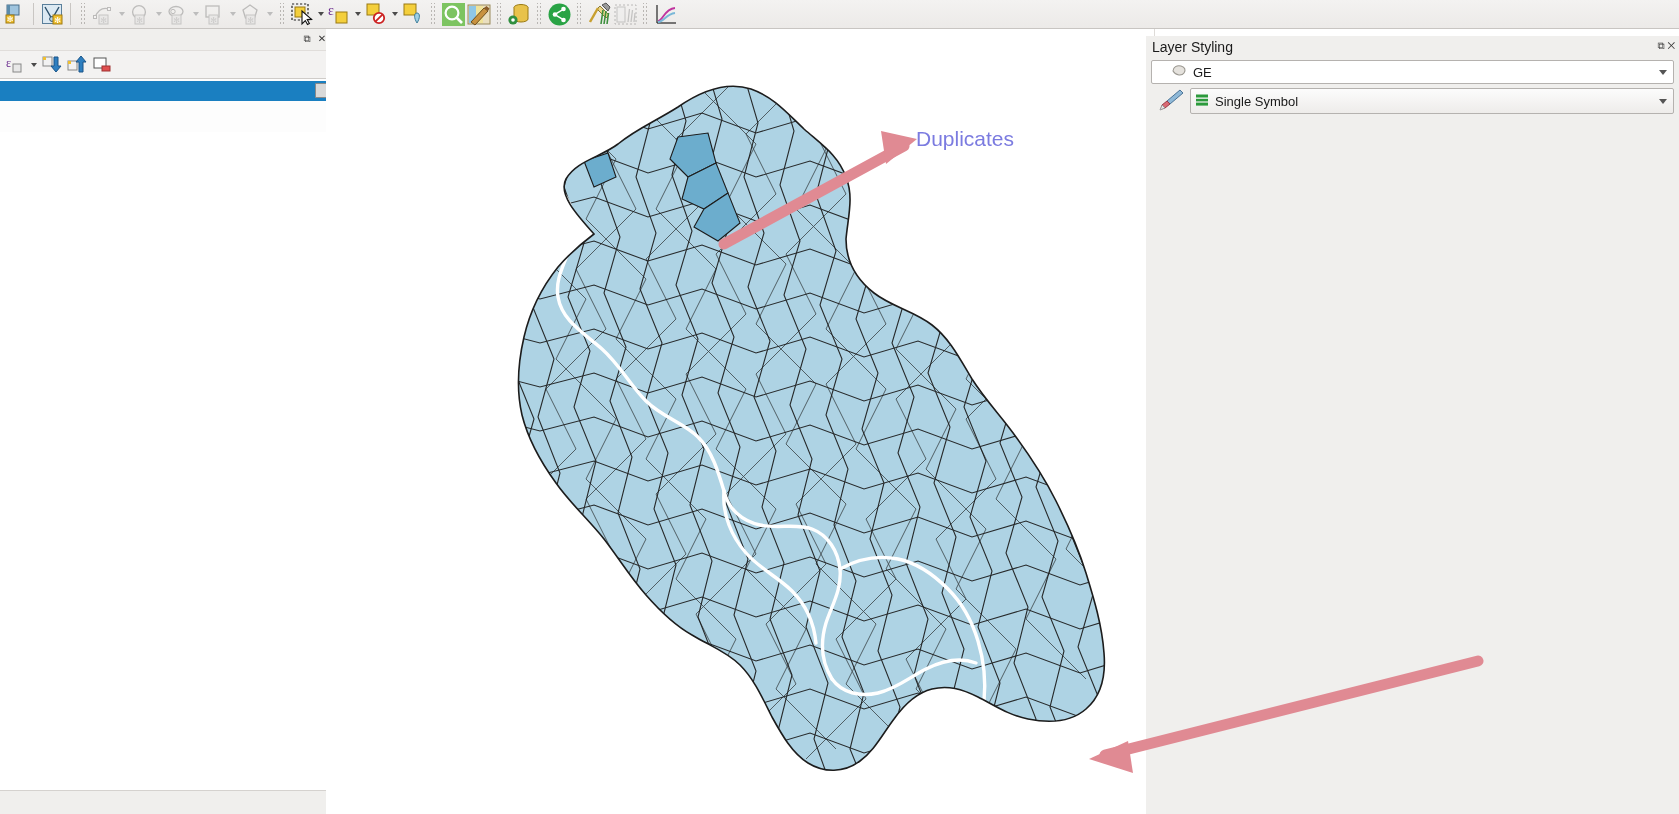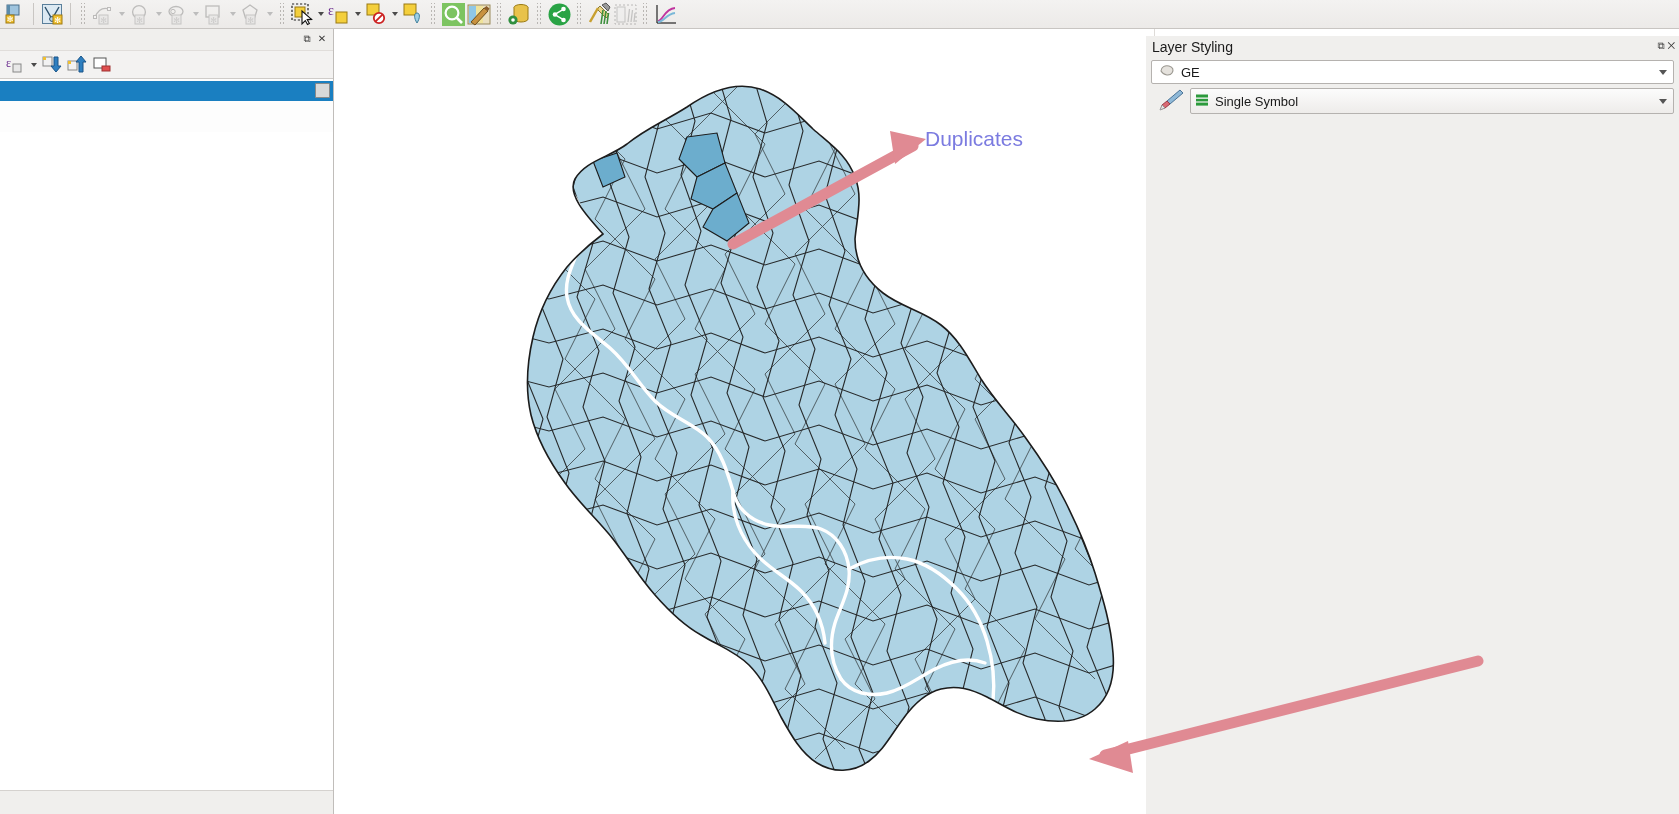--- a/index.html
+++ b/index.html
@@ -67,21 +67,21 @@
   .lp-row-icon { position: absolute; right: 3px; top: 2px; width: 15px; height: 15px;
     background: #d9d9d9; border: 1px solid #8a8a8a; border-radius: 1px; }
   .lp-body { position: absolute; left: 0; top: 103px; right: 0; bottom: 24px; background: #ffffff; }
   .lp-footer {
     position: absolute; left: 0; bottom: 0; width: 100%; height: 24px;
     background: #f0efed; border-top: 1px solid #d5d2cf;
   }
 
   
   .canvas {
-    position: absolute; left: 335px; top: 29px; width: 800px; height: 785px;
+    position: absolute; left: 326px; top: 29px; width: 800px; height: 785px;
     background: #ffffff; overflow: hidden;
   }
   .canvas svg { display: block; }
   .annot {
     position: absolute; color: #7b7be0; font-size: 21px;
     font-family: "Liberation Sans", sans-serif; white-space: pre-line;
     line-height: 24px;
   }
   .annot.a1 { left: 590px; top: 98px; }
   .annot.a2 { left: 600px; top: 680px; }
@@ -95,21 +95,21 @@
     position: absolute; left: 1146px; top: 36px; width: 533px; height: 785px;
     background: #f0efed;
   }
   .rp-title {
     position: absolute; left: 6px; top: 3px; font-size: 14px; color: #1a1a1a;
   }
   .rp-dockbtns { position: absolute; right: 4px; top: 4px; font-size: 10px; color: #3a3a3a; }
   .rp-layercombo {
     position: absolute; left: 5px; top: 24px; width: 523px; height: 24px;
     background: #ffffff; border: 1px solid #b5b2af; border-radius: 2px;
-    display: flex; align-items: center; padding: 0 8px;
+    display: flex; align-items: center; padding: 0 20px;
   }
   .rp-renderer {
     position: absolute; left: 44px; top: 52px; width: 484px; height: 23px;
     background: linear-gradient(to bottom,#fcfcfc,#eeecea);
     border: 1px solid #b5b2af; border-radius: 2px;
     display: flex; align-items: center; padding: 12px 4px;
   }
   .brush-icon { position: absolute; left: 12px; top: 52px; width: 26px; height: 24px; }
 
   .combo-caret {

